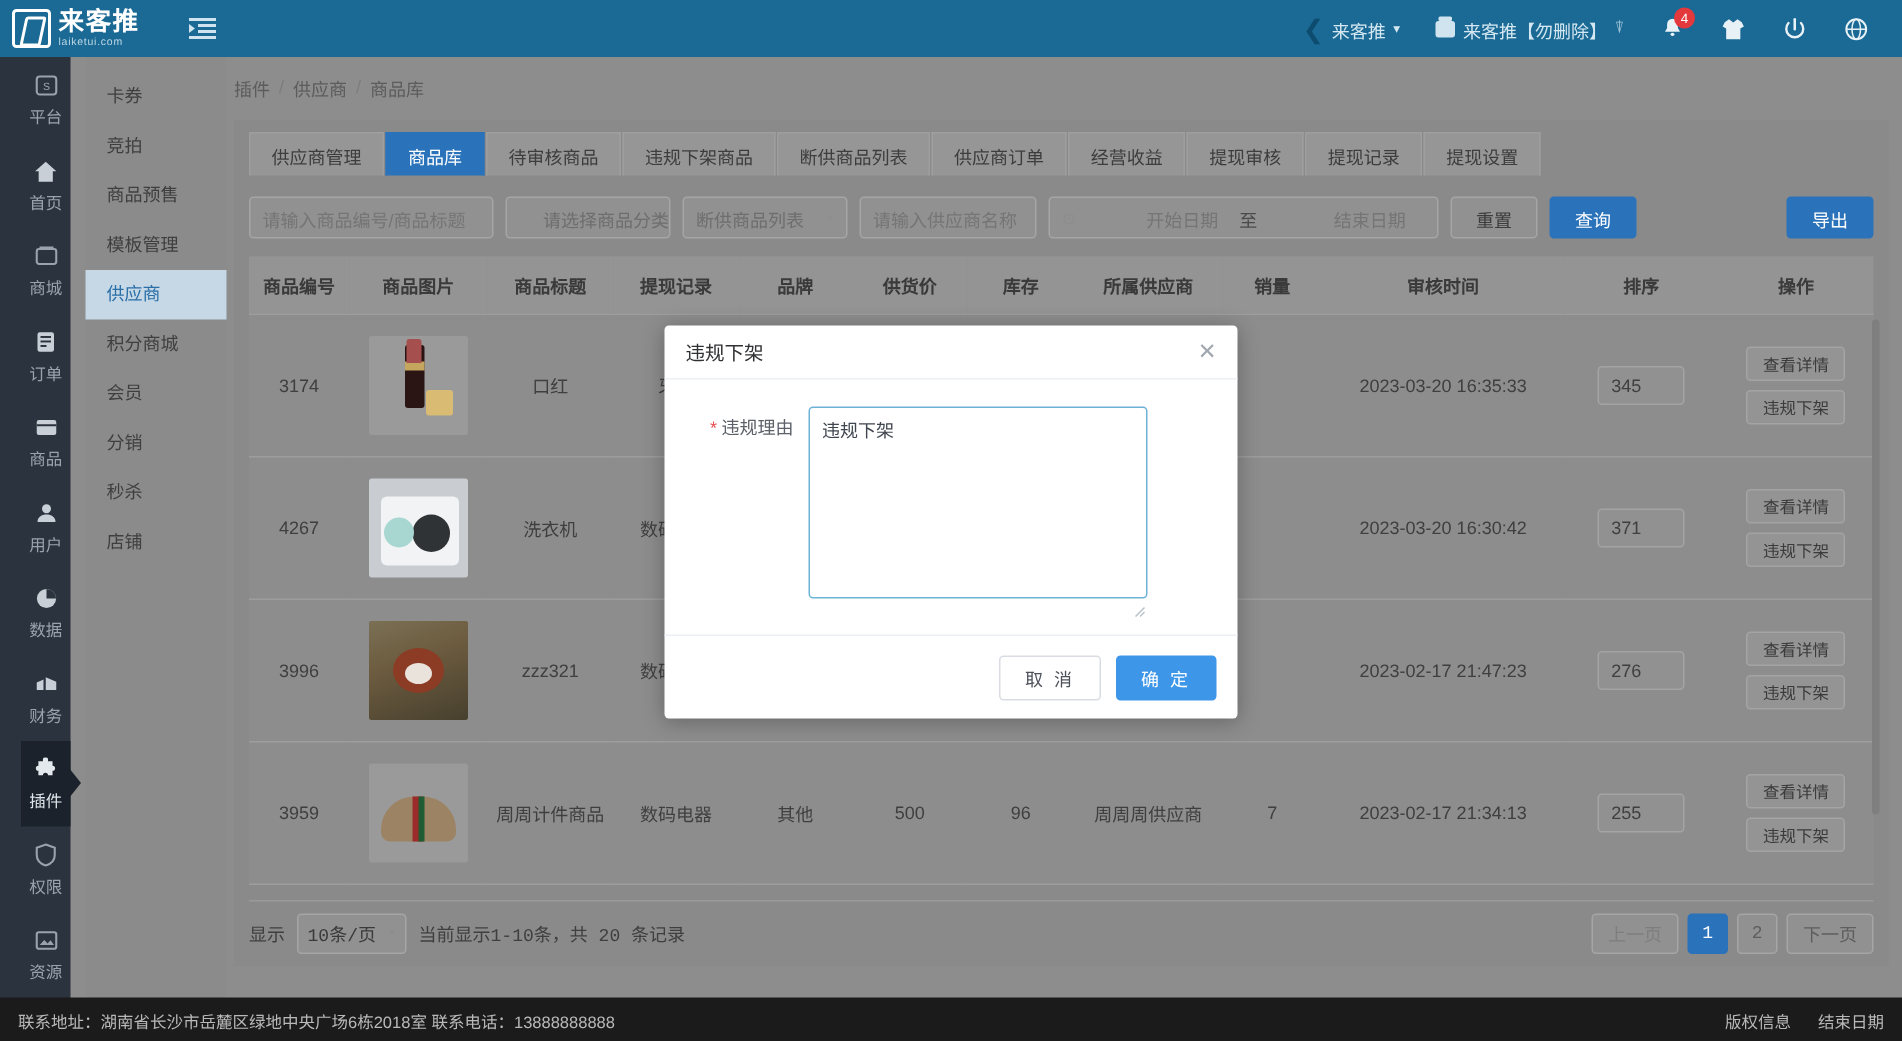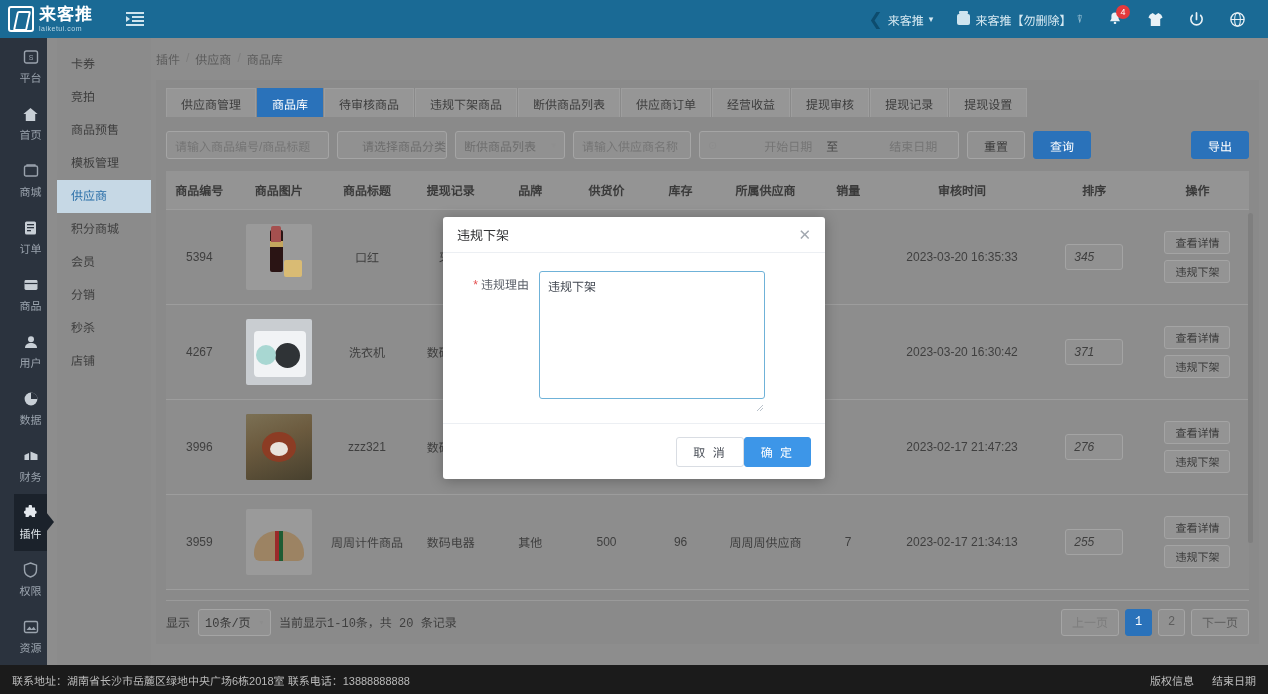--- a/index.html
+++ b/index.html
@@ -162,21 +162,21 @@
     padding: 6px 2px; vertical-align: middle;
   }
   tr.row { height: 95px; }
   .thumb {
     width: 66px; height: 66px; margin: 0 auto; border-radius: 2px;
     background: #9a9a9a; position: relative; overflow: hidden;
   }
   .sort-box {
     width: 58px; height: 26px; margin: 0 auto; border: 1px solid #a4a4a4;
     border-radius: 3px; background: #919191; display: flex; align-items: center;
-    padding-left: 8px; color: #3f3f3f; font-size: 12px; font-style: italic;
+    padding-left: 8px; color: #3f3f3f; font-size: 12px;
   }
   .op-btns { display: flex; flex-direction: column; align-items: center; gap: 6px; }
   .op-btn {
     width: 66px; height: 23px; display: flex; align-items: center; justify-content: center;
     border: 1px solid #a4a4a4; background: #949494; color: #3b3b3b; font-size: 11px;
     border-radius: 3px; cursor: pointer;
   }
 
   
   .tbl-scroll {
@@ -232,21 +232,21 @@
     padding-right: 10px; white-space: nowrap;
   }
   .req { color: #e45050; margin-right: 3px; }
   .ta {
     width: 226px; height: 128px; border: 1px solid #6fb2d8; border-radius: 3px;
     font-size: 12px; color: #404650; padding: 5px 8px; resize: none; outline: none;
     font-family: "Liberation Sans", sans-serif; background: #fff;
   }
   .modal-foot {
     height: 56px; display: flex; align-items: center; justify-content: flex-end;
-    padding: 16px 14px; border-top: 1px solid #eceff3;
+    gap: 10px; padding: 16px 14px; border-top: 1px solid #eceff3;
   }
   .m-btn {
     height: 30px; padding: 0 16px; display: flex; align-items: center; border-radius: 3px;
     font-size: 12px; cursor: pointer; letter-spacing: 2px;
   }
   .m-btn.ghost { border: 1px solid #d9dde3; background: #fff; color: #4d525b; }
   .m-btn.primary { background: #3d96e8; color: #fff; border: 1px solid #3d96e8; }
   .resize-grip {
     position: absolute; right: 1px; bottom: 1px; width: 10px; height: 10px;
     pointer-events: none;
@@ -520,21 +520,21 @@
               <th style="width:66px">库存</th>
               <th style="width:92px">所属供应商</th>
               <th style="width:62px">销量</th>
               <th style="width:150px">审核时间</th>
               <th style="width:96px">排序</th>
               <th style="width:96px">操作</th>
             </tr>
           </thead>
           <tbody>
             <tr class="row">
-              <td>5394</td>
+              <td>3174</td>
               <td>
                 <div class="thumb th-lipstick">
                   <span class="b1"></span>
                     <span class="b3"></span>
                     <span class="b2"></span>
                     <span class="b4"></span>
                 </div>
               </td>
               <td>口红</td>
               <td>牙刷</td>

